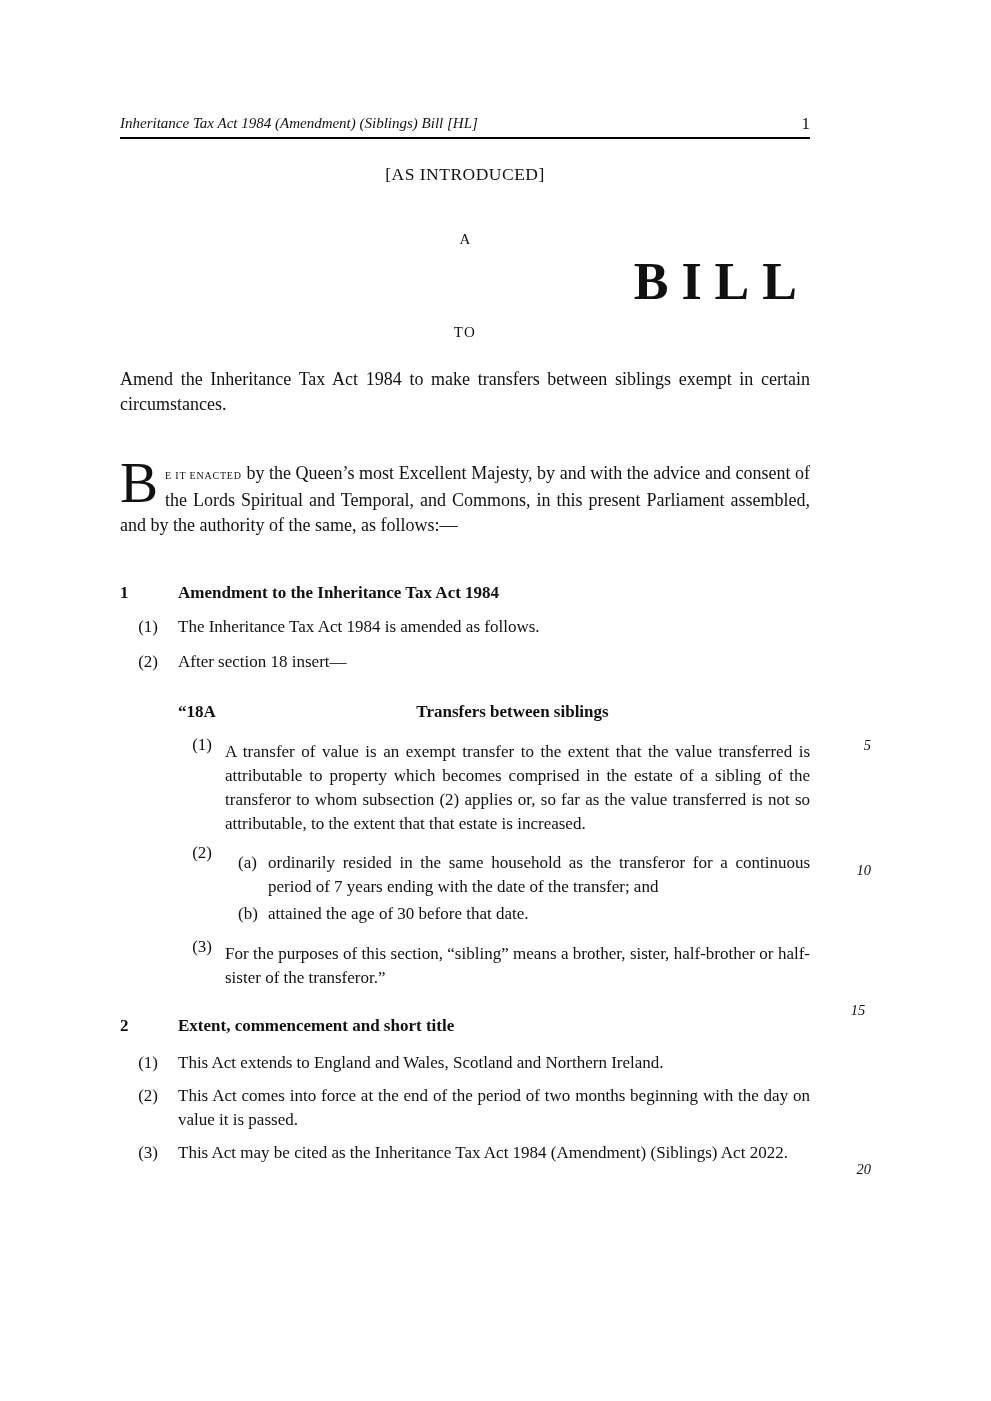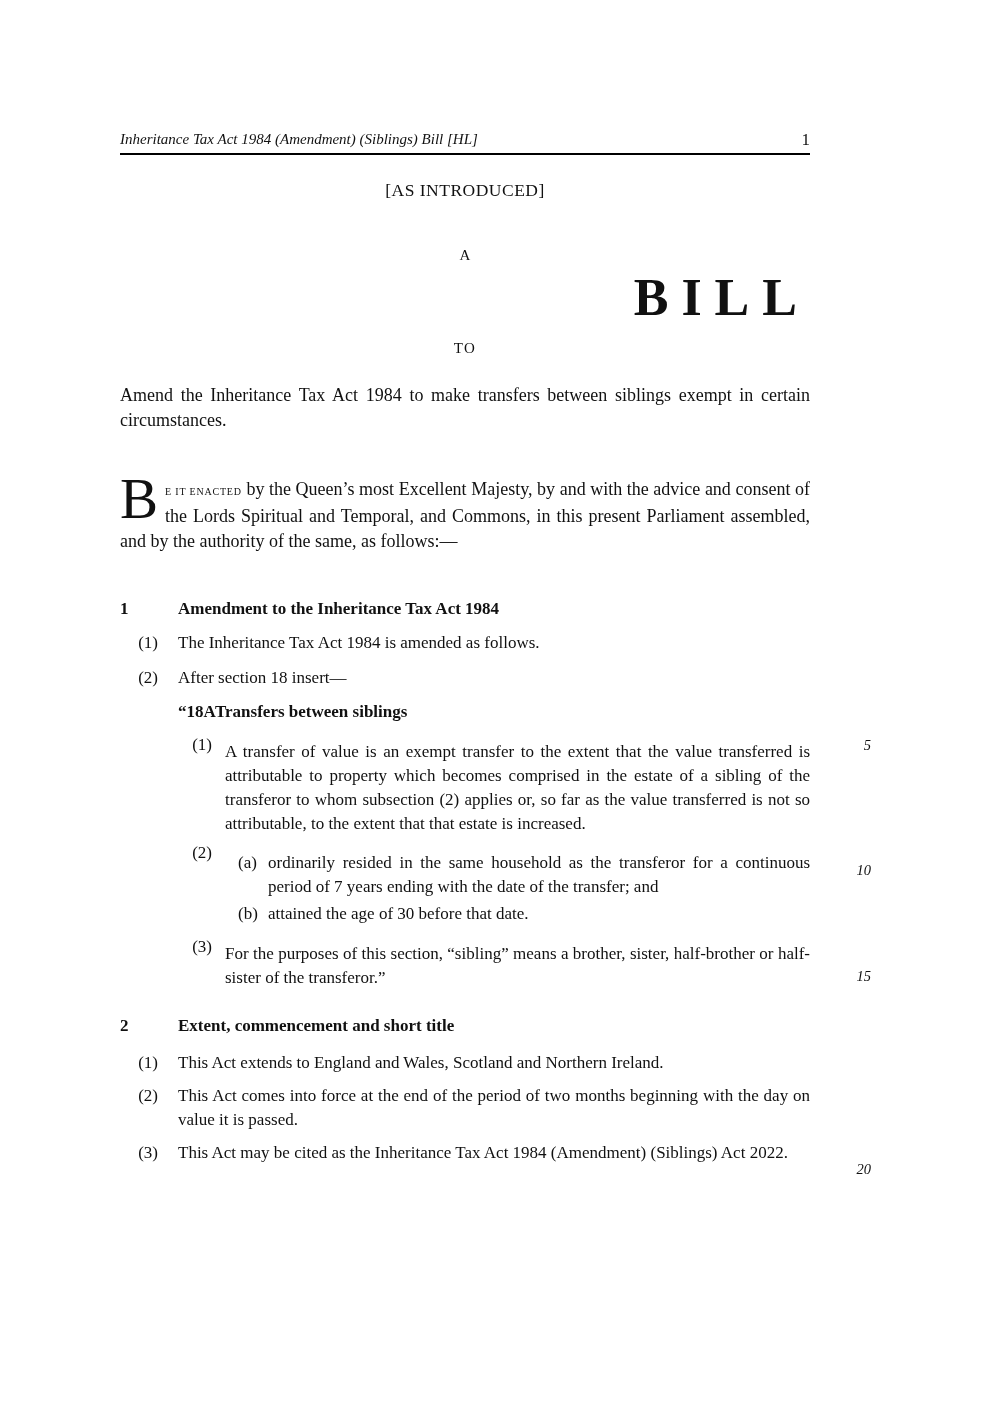--- a/index.html
+++ b/index.html
@@ -8,21 +8,21 @@
     width: 991px;
     height: 1401px;
     background: #ffffff;
     color: #111111;
     font-family: "Liberation Serif", "DejaVu Serif", serif;
     overflow: hidden;
   }
   .content {
     position: absolute;
     left: 120px;
-    top: 16px;
+    top: 0;
     width: 690px;
   }
   .running-header {
     margin-top: 114px;
     display: flex;
     justify-content: space-between;
     align-items: flex-end;
     border-bottom: 2px solid #000000;
     padding-bottom: 4px;
   }
@@ -80,23 +80,23 @@
 
   .sub { display: flex; }
   .sub-num { width: 58px; box-sizing: border-box; padding-right: 20px; text-align: right; }
   .sub-text { flex: 1; text-align: justify; }
   .m10 { margin-top: 10px; }
   .m11 { margin-top: 11px; }
   .m13 { margin-top: 13px; }
   .m9  { margin-top: 9px; }
 
   .quoted { margin-left: 58px; }
-  .q-head { display: flex; font-weight: bold; margin-top: 10px; }
+  .q-head { display: flex; font-weight: bold; margin-top: 26px; }
   .q-num { width: 37px; }
-  .q-title { flex: 1; }
+  .q-title { flex: 1; text-align: center; }
 
   .qsub { display: flex; }
   .qsub-m1 { margin-top: 9px; }
   .qsub-m2 { margin-top: 5px; }
   .qsub-m3 { margin-top: 9px; }
   .qsub-num { width: 47px; box-sizing: border-box; padding-right: 13px; text-align: right; }
   .qsub-body { flex: 1; margin-top: 7px; }
   .qsub-text { text-align: justify; }
 
   .para { display: flex; margin-top: 3px; }
@@ -107,21 +107,21 @@
     position: absolute;
     left: 845px;
     width: 26px;
     text-align: right;
     font-style: italic;
     font-size: 14.5px;
     line-height: 24px;
   }
   .ln-5  { top: 733px; }
   .ln-10 { top: 858px; }
-  .ln-15 { top: 964px; }
+  .ln-15 { top: 998px; text-align: center; }
   .ln-20 { top: 1157px; }
 
   .footer {
     position: absolute;
     left: 120px;
     top: 1296px;
     width: 690px;
     display: flex;
     justify-content: space-between;
     font-size: 17px;

